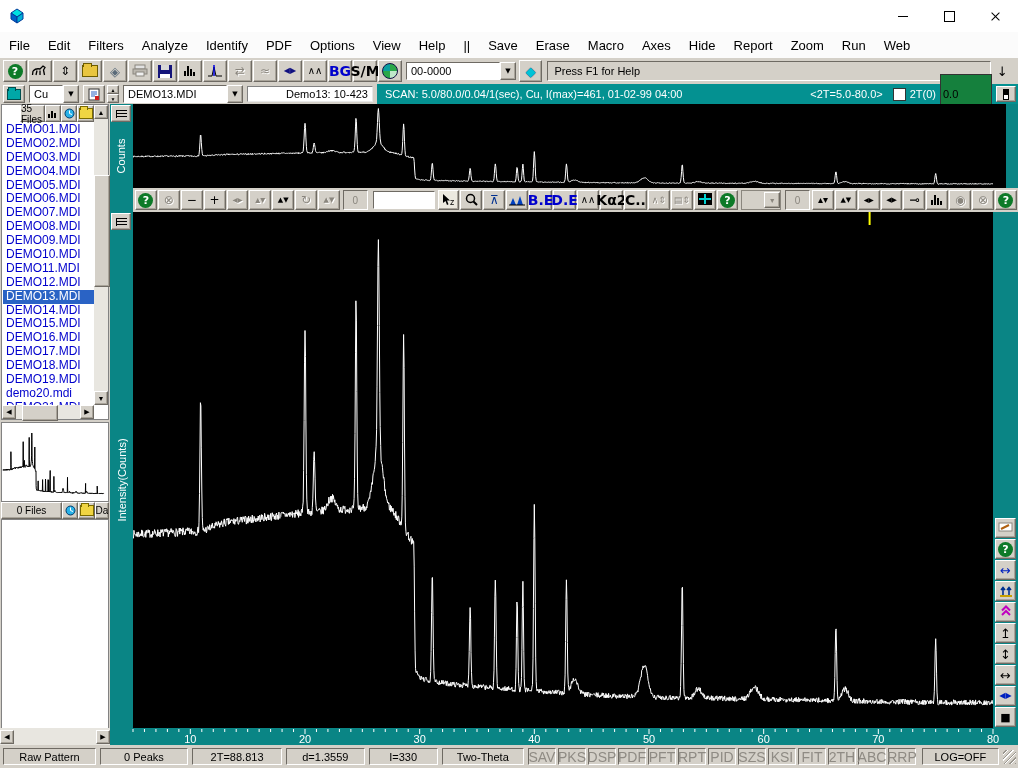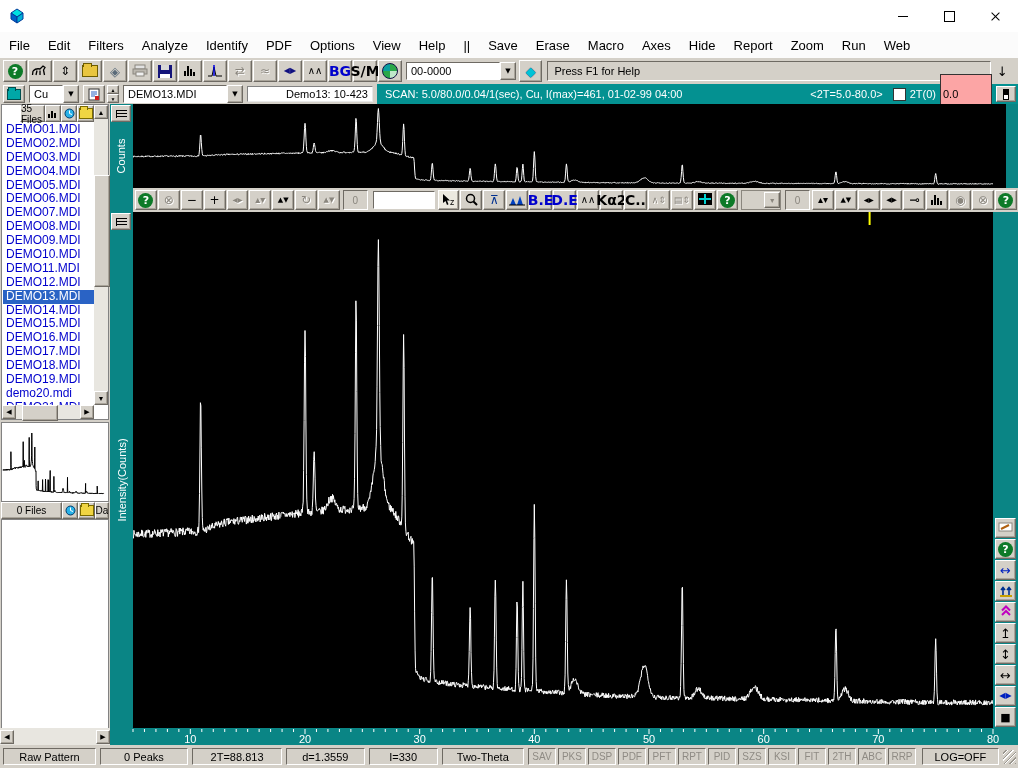--- a/index.html
+++ b/index.html
@@ -37,21 +37,21 @@
   .dd-mini{width:40px;height:18px;margin:0 2px;background:#d4d0c8;border:1px solid #8a867e;display:flex;align-items:center;justify-content:flex-end;}
   .dd-mini .arr{width:14px;height:14px;display:flex;align-items:center;justify-content:center;font-size:7px;color:#8a867e;}
   .dropdown{display:flex;align-items:center;height:20px;}
   .dropdown .dd-text{background:#fff;border:1px solid;border-color:#6e6a63 #fff #fff #6e6a63;height:16px;display:flex;align-items:center;padding:0 4px;font-size:11px;}
   .dropdown .dd-btn{width:16px;height:18px;display:flex;align-items:center;justify-content:center;font-size:7px;}
   .hint-box{height:18px;display:flex;align-items:center;padding-left:6px;font-size:11px;color:#000;border:1px solid;border-color:#6e6a63 #ffffff #ffffff #6e6a63;background:#d4d0c8;}
   
   .filerow{position:absolute;left:0;top:84px;width:1018px;height:20px;background:#d4d0c8;display:flex;align-items:center;}
   .scanstrip{flex:1;height:20px;background:#049191;display:flex;align-items:center;color:#fff;font-size:11px;white-space:nowrap;}
   .cbx{width:11px;height:11px;background:#fff;border:1px solid #333;margin:0 4px 0 10px;}
-  .theta-input{width:46px;height:14px;font-size:11px;border:1px solid #333;background:#fca5a5;padding:12px 2px;margin:0 4px;}
+  .theta-input{width:46px;height:14px;font-size:11px;border:1px solid #333;background:#15803d;padding:12px 2px;margin:0 4px;}
   .contrast-btn{width:20px;height:16px;display:flex;align-items:center;justify-content:center;margin-right:2px;}
   .contrast-ic{width:12px;height:9px;border:1px solid #000;background:linear-gradient(#000 0 55%,#fff 55% 100%);}
   
   .sidebar{position:absolute;left:0;top:104px;width:110px;height:641px;background:#d4d0c8;}
   .list-panel{position:absolute;left:1px;top:0;width:108px;height:316px;background:#fff;border:1px solid #828282;box-sizing:border-box;}
   .list-header{position:absolute;left:18px;top:0;right:14px;height:17px;display:flex;}
   .lh-seg{height:17px;box-sizing:border-box;display:flex;align-items:center;justify-content:center;font-size:10px;}
   .items{position:absolute;left:1px;top:18px;right:14px;bottom:14px;overflow:hidden;background:#fff;}
   .file-item{height:13.9px;line-height:13.9px;font-size:12px;color:#0000cc;padding-left:3px;white-space:nowrap;}
   .file-item.selected{background:#2a63c5;color:#fff;}
@@ -75,21 +75,21 @@
   .vlabel{position:absolute;left:0;width:23px;color:#fff;font-size:11px;display:flex;align-items:center;justify-content:center;}
   .vlabel span{transform:rotate(-90deg);white-space:nowrap;}
   .chart{position:absolute;background:#000;}
   .midbar{position:absolute;left:23px;top:84px;width:885px;height:24px;background:#d4d0c8;display:flex;align-items:center;padding-left:2px;box-sizing:border-box;}
   .rightcol{position:absolute;left:883px;top:108px;width:25px;height:516px;}
   .rc-stack{position:absolute;left:1px;top:306px;width:23px;}
   .axisbar{position:absolute;left:0;top:624px;width:908px;height:17px;}
   
   .statusbar{position:absolute;left:0;top:745px;width:1018px;height:23px;background:#d4d0c8;display:flex;align-items:center;padding-left:3px;box-sizing:border-box;}
   .sb-seg{height:17px;display:flex;align-items:center;justify-content:center;font-size:11px;color:#000;border:1px solid;border-color:#6e6a63 #ffffff #ffffff #6e6a63;margin-right:4px;box-sizing:border-box;}
-  .sb-flag{width:28px;height:17px;display:flex;align-items:center;justify-content:center;font-size:10px;color:#8f8b84;border:1px solid;border-color:#6e6a63 #ffffff #ffffff #6e6a63;margin-right:2px;box-sizing:border-box;}
+  .sb-flag{width:28px;height:17px;display:flex;align-items:center;justify-content:center;font-size:14px;color:#8f8b84;border:1px solid;border-color:#6e6a63 #ffffff #ffffff #6e6a63;margin-right:2px;box-sizing:border-box;}
   .sb-grip{margin-left:auto;margin-right:2px;width:14px;height:14px;background:repeating-linear-gradient(135deg,transparent 0 2px,#9a968e 2px 3px,#fff 3px 4px);}
   .floppy{width:14px;height:13px;background:#15157a;position:relative;}
   .floppy::before{content:"";position:absolute;left:3px;top:0;width:8px;height:5px;background:#d8d8d8;}
   .floppy::after{content:"";position:absolute;left:2px;bottom:0;width:10px;height:4px;background:#fff;}
   .cd-ic{width:14px;height:14px;border-radius:50%;background:conic-gradient(#2ba84a 0 90deg,#bfe8c9 90deg 180deg,#2ba84a 180deg 270deg,#0aa0a0 270deg 360deg);border:1px solid #114;}
   .diamond-cyan{color:#00c3d6;font-size:13px;text-shadow:0 0 1px #004;}
   .folder-open-ic{width:14px;height:10px;background:#e9c53f;border:1px solid #6d5c00;position:relative;}
   .folder-open-ic::before{content:"";position:absolute;left:0;top:-3px;width:7px;height:3px;background:#e9c53f;border:1px solid #6d5c00;border-bottom:none;}
 </style>
 </head>

